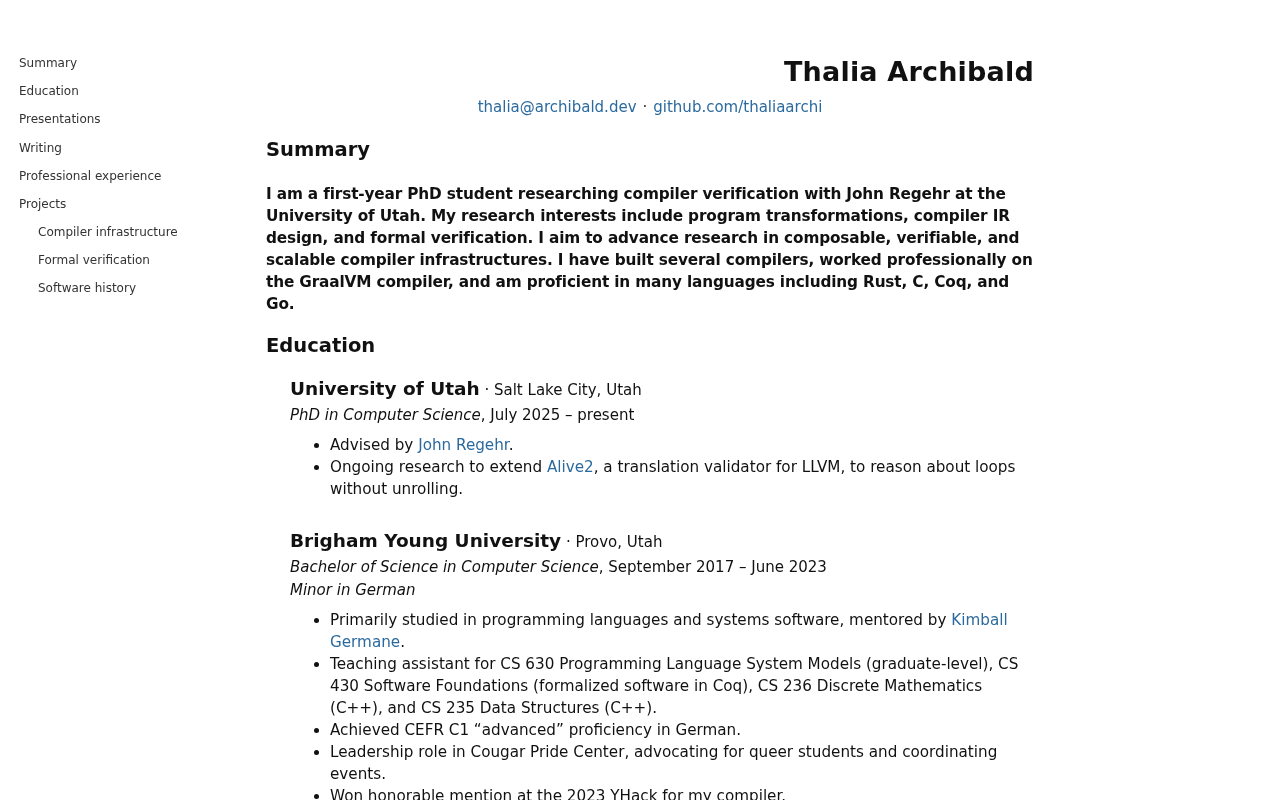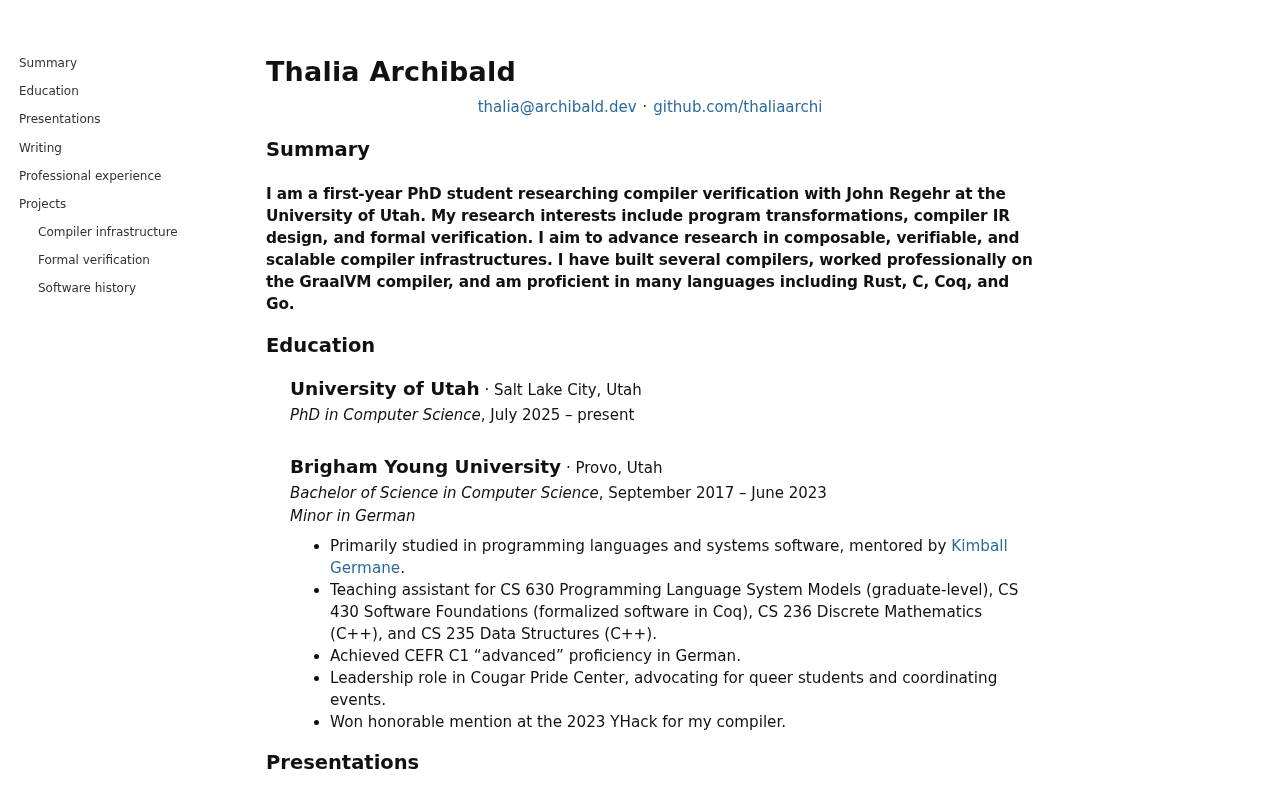--- a/index.html
+++ b/index.html
@@ -50,21 +50,21 @@
     
     .main {
       position: absolute;
       left: 266px;
       top: 0;
       width: 768px;
       font-size: 15px;
       line-height: 22px;
     }
     .page-title {
-      text-align: left;
+      text-align: right;
       font-size: 27px;
       font-weight: bold;
       margin: 55px 0 0 0;
       line-height: 34px;
       letter-spacing: 0.2px;
     }
     .contact {
       text-align: center;
       margin-top: 7px;
       font-size: 15px;
@@ -155,20 +155,24 @@
   <section id="education">
     <h2 class="sec-edu-h">Education</h2>
 
     <div class="school school-utah">
       <div class="school-head">
         <span class="school-name">University of Utah</span><span class="school-loc"> · Salt Lake City, Utah</span>
       </div>
       <div class="degree">
         <em>PhD in Computer Science</em><span>, July 2025 – present</span>
       </div>
+      <ul>
+        <li><span>Advised by </span><a href="#">John Regehr</a><span>.</span></li>
+        <li><span>Ongoing research to extend </span><a href="#">Alive2</a><span>, a translation validator for LLVM, to reason about loops without unrolling.</span></li>
+      </ul>
     </div>
 
     <div class="school school-byu">
       <div class="school-head">
         <span class="school-name">Brigham Young University</span><span class="school-loc"> · Provo, Utah</span>
       </div>
       <div class="degree">
         <em>Bachelor of Science in Computer Science</em><span>, September 2017 – June 2023</span>
       </div>
       <div class="degree">

